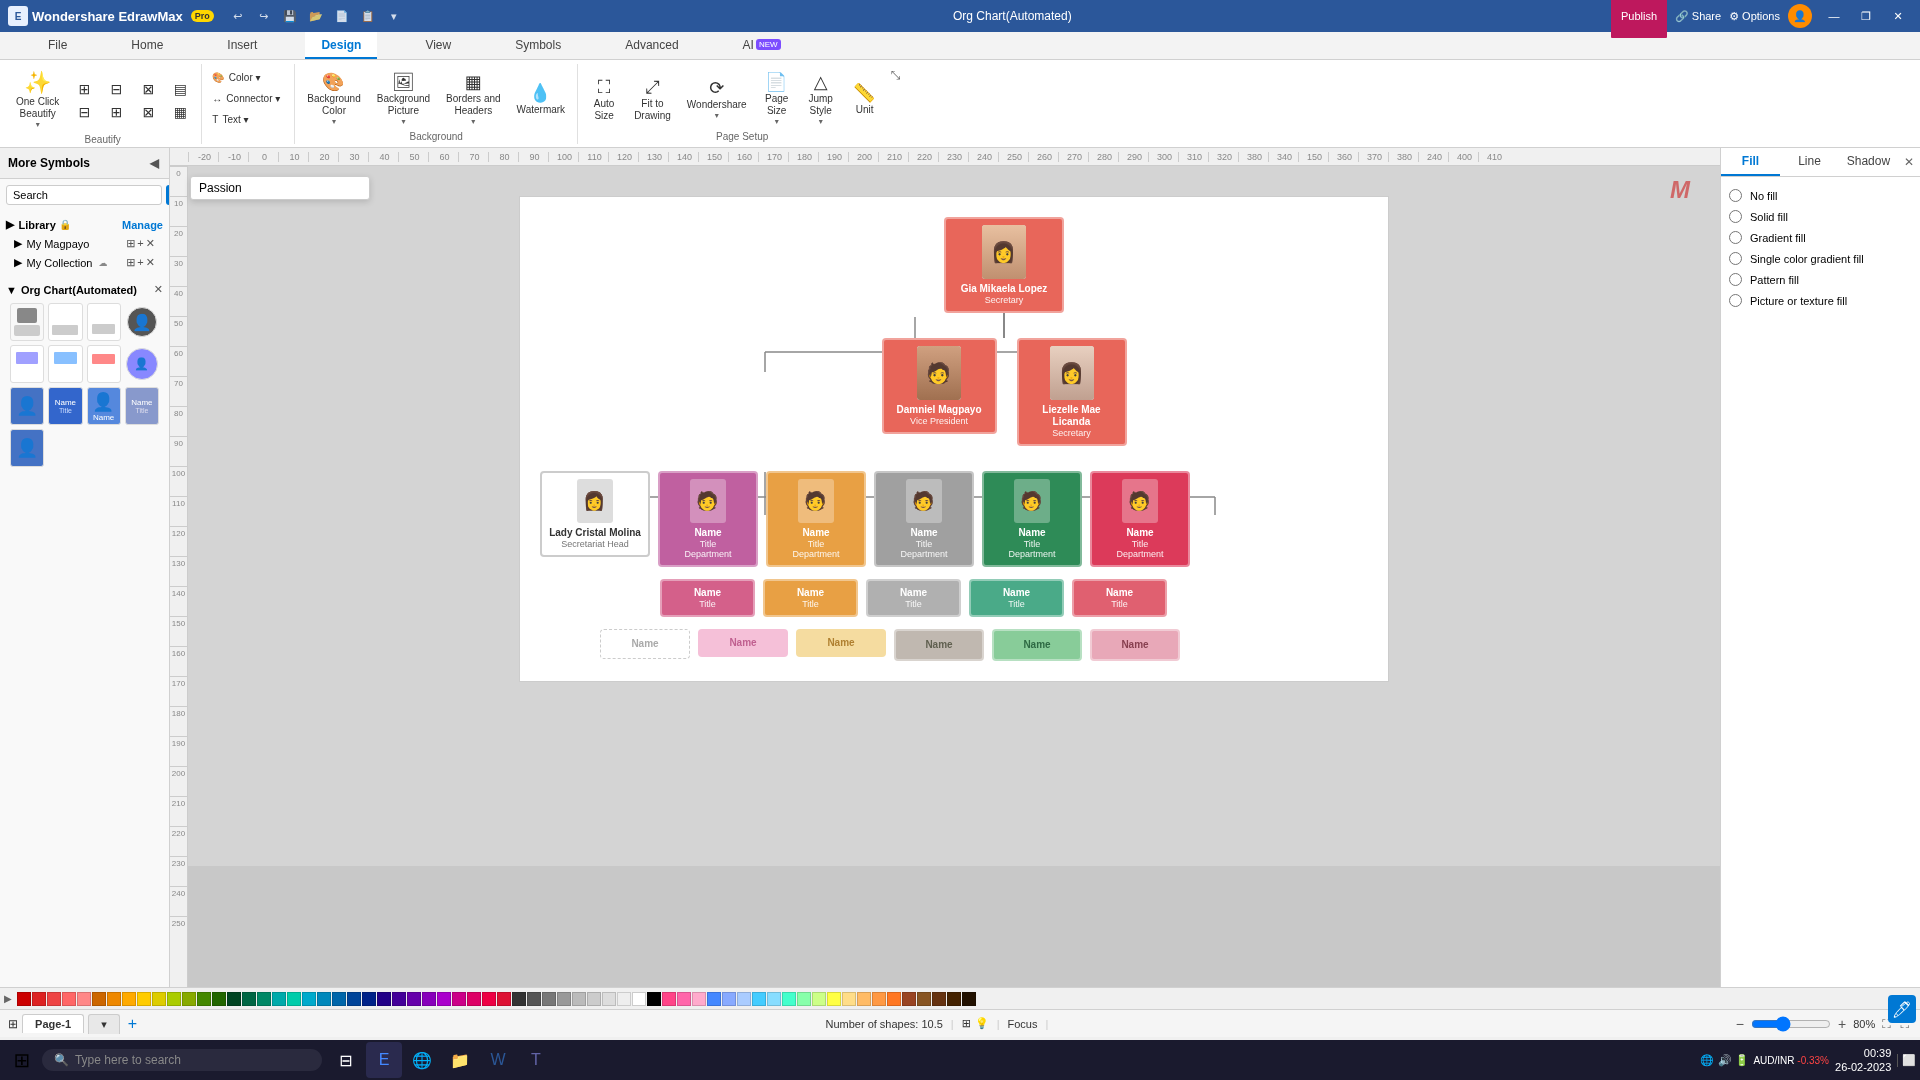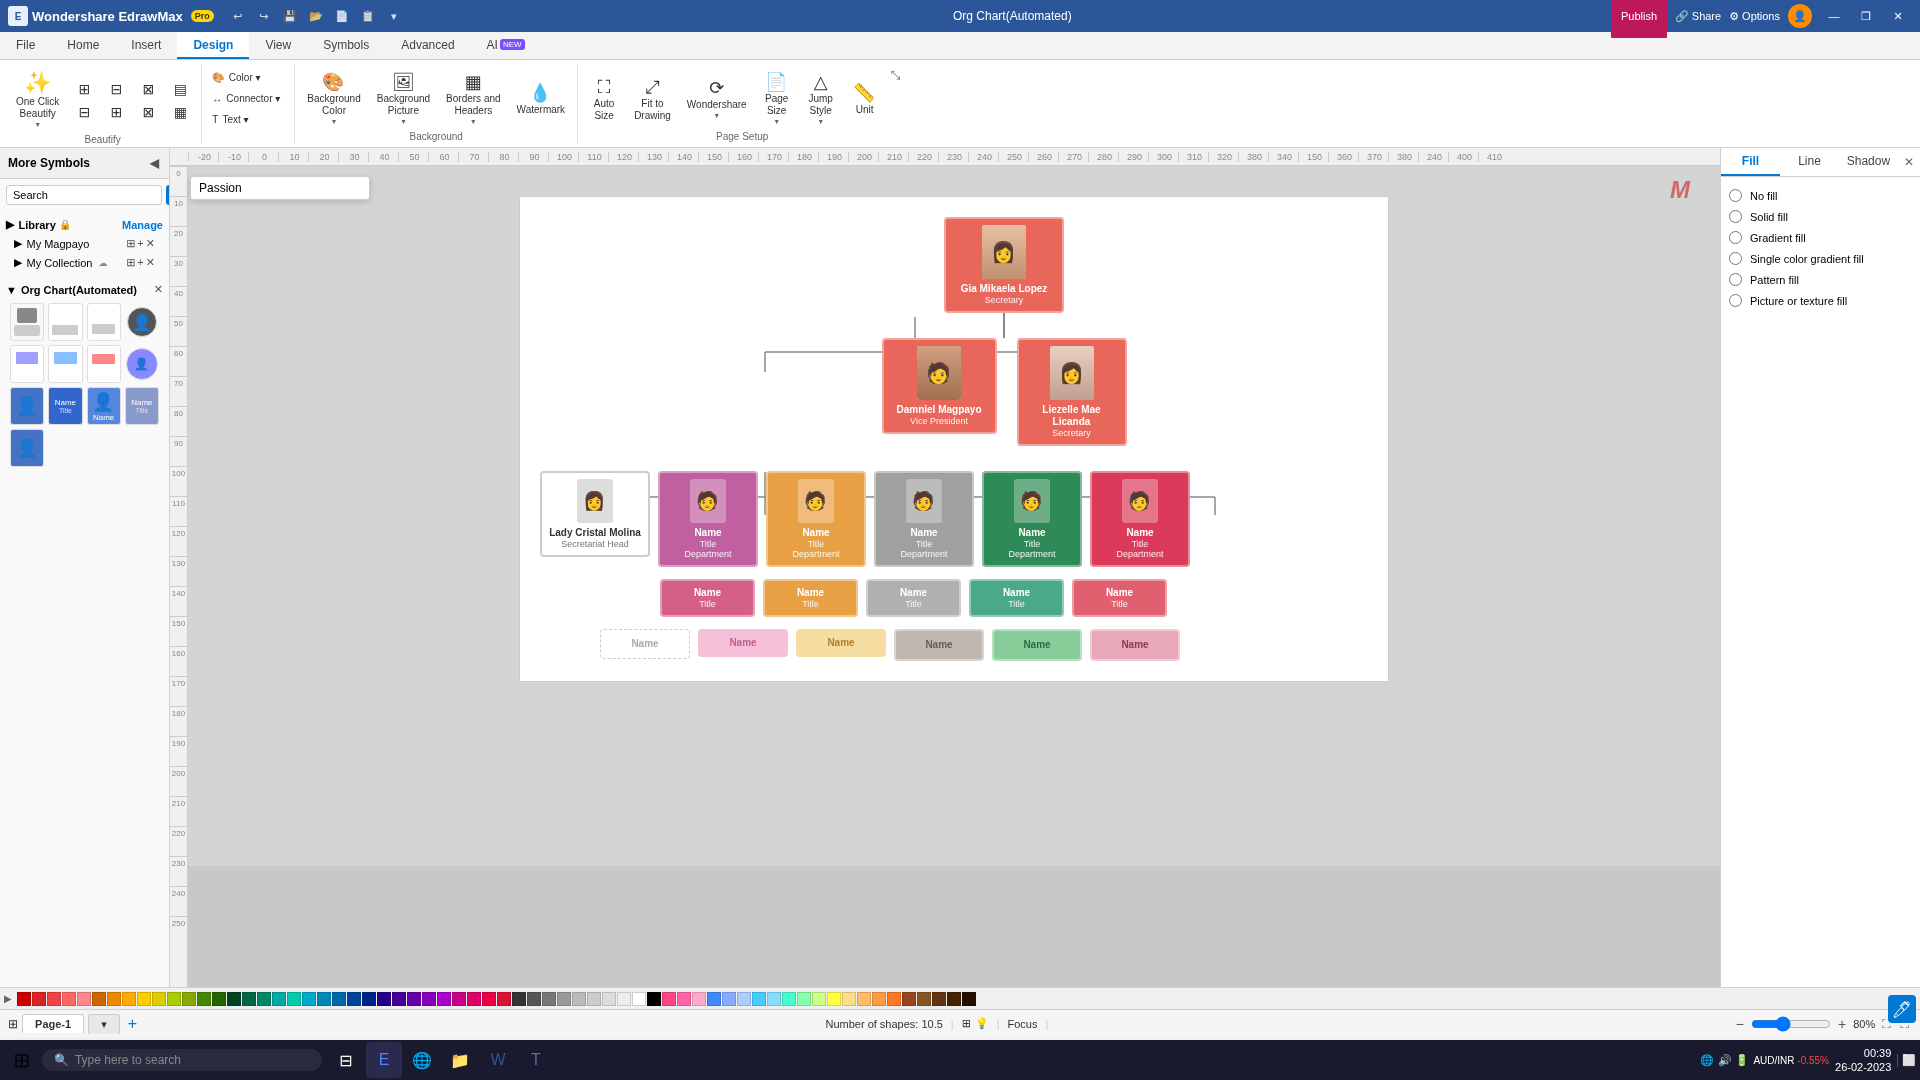--- a/index.html
+++ b/index.html
@@ -34,20 +34,21 @@
       border-bottom: 1px solid #d0d0d0;
     }
     .ribbon-tab {
       padding: 4px 16px;
       font-size: 12px;
       cursor: pointer;
       color: #444;
       display: flex;
       align-items: center;
       border-bottom: 2px solid transparent;
+      margin-left: 32px;
     }
     .ribbon-tab.active {
       border-bottom: 2px solid #0078d4;
       color: #0078d4;
       font-weight: 600;
       background: white;
     }
     .ai-badge { background: #7c4dff; color: white; font-size: 8px; padding: 1px 3px; border-radius: 3px; margin-left: 2px; }
 
     #ribbon-content {
@@ -1105,21 +1106,21 @@
   </div>
   <div class="taskbar-app">
     <span style="font-size:16px; color:#6264a7;">T</span>
   </div>
   <div class="taskbar-right">
     <div class="sys-tray">
       <span style="cursor:pointer;">🌐</span>
       <span style="cursor:pointer;">🔊</span>
       <span style="cursor:pointer;">🔋</span>
       <span style="font-size:10px;">
-        <span>AUD/INR</span> <span style="color:#ff4444;">-0.55%</span>
+        <span>AUD/INR</span> <span style="color:#ff4444;">-0.33%</span>
       </span>
     </div>
     <div class="taskbar-clock">
       <div>00:39</div>
       <div>26-02-2023</div>
     </div>
     <span style="cursor:pointer; border-left: 1px solid #555; padding-left:4px;">⬜</span>
   </div>
 </div>
 

